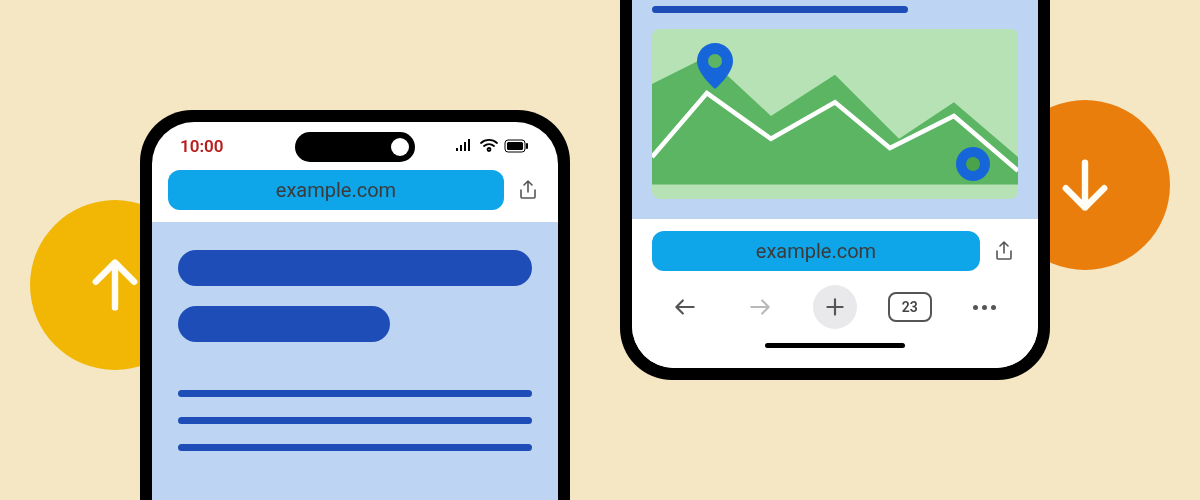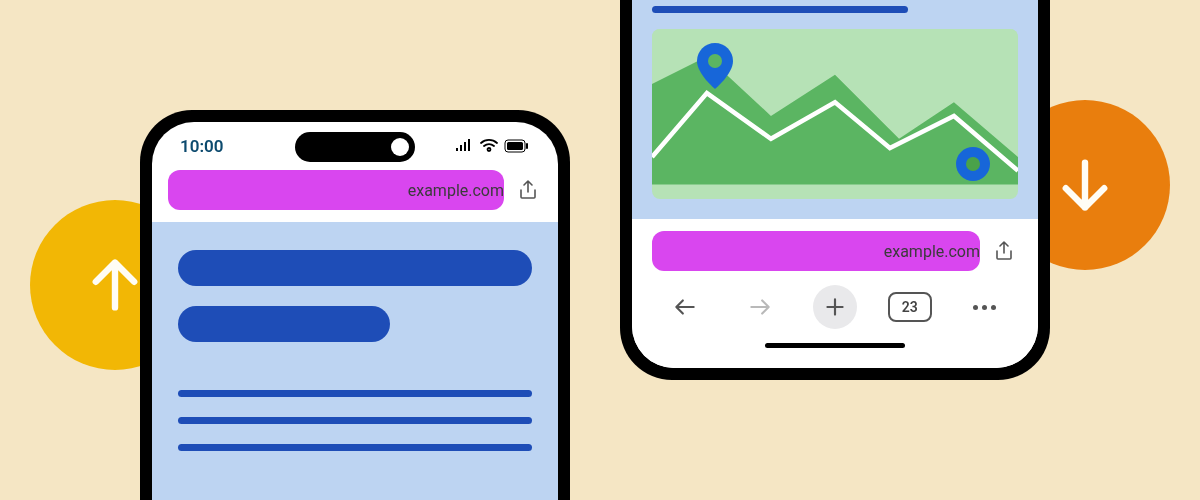--- a/index.html
+++ b/index.html
@@ -66,21 +66,21 @@
   }
 
   
   .statusbar {
     display: flex;
     align-items: center;
     justify-content: space-between;
     padding: 14px 28px 8px;
     font-weight: 600;
     font-size: 17px;
-    color: #0c4a6e;
+    color: #b91c1c;
     position:relative;
   }
   .status-right { display: flex; align-items: center; gap: 6px; }
   .status-right svg { height: 14px; }
 
   .dynamic-island {
     position:absolute;
     left:50%; transform:translateX(-50%);
     top:10px;
     width: 120px; height: 30px;
@@ -97,26 +97,26 @@
     background:#fff;
   }
 
   
   .addr-row{
     display:flex; align-items:center; gap:10px;
     padding: 6px 16px 12px;
   }
   .addr-pill{
     flex:1;
-    background:#d946ef;
+    background:#0ea5e9;
     border-radius:12px;
     height:40px;
-    display:flex; align-items:center; justify-content:flex-end;
+    display:flex; align-items:center; justify-content:center;
     color:#3b3b3b;
-    font-size:16px;
+    font-size:20px;
   }
   .share-btn{
     width:28px;height:28px;
     display:flex;align-items:center;justify-content:center;
     cursor:pointer;
   }
   .share-btn svg{ width:24px;height:24px; stroke:#555; stroke-width:1.6; fill:none;}
 
   
   .content{

